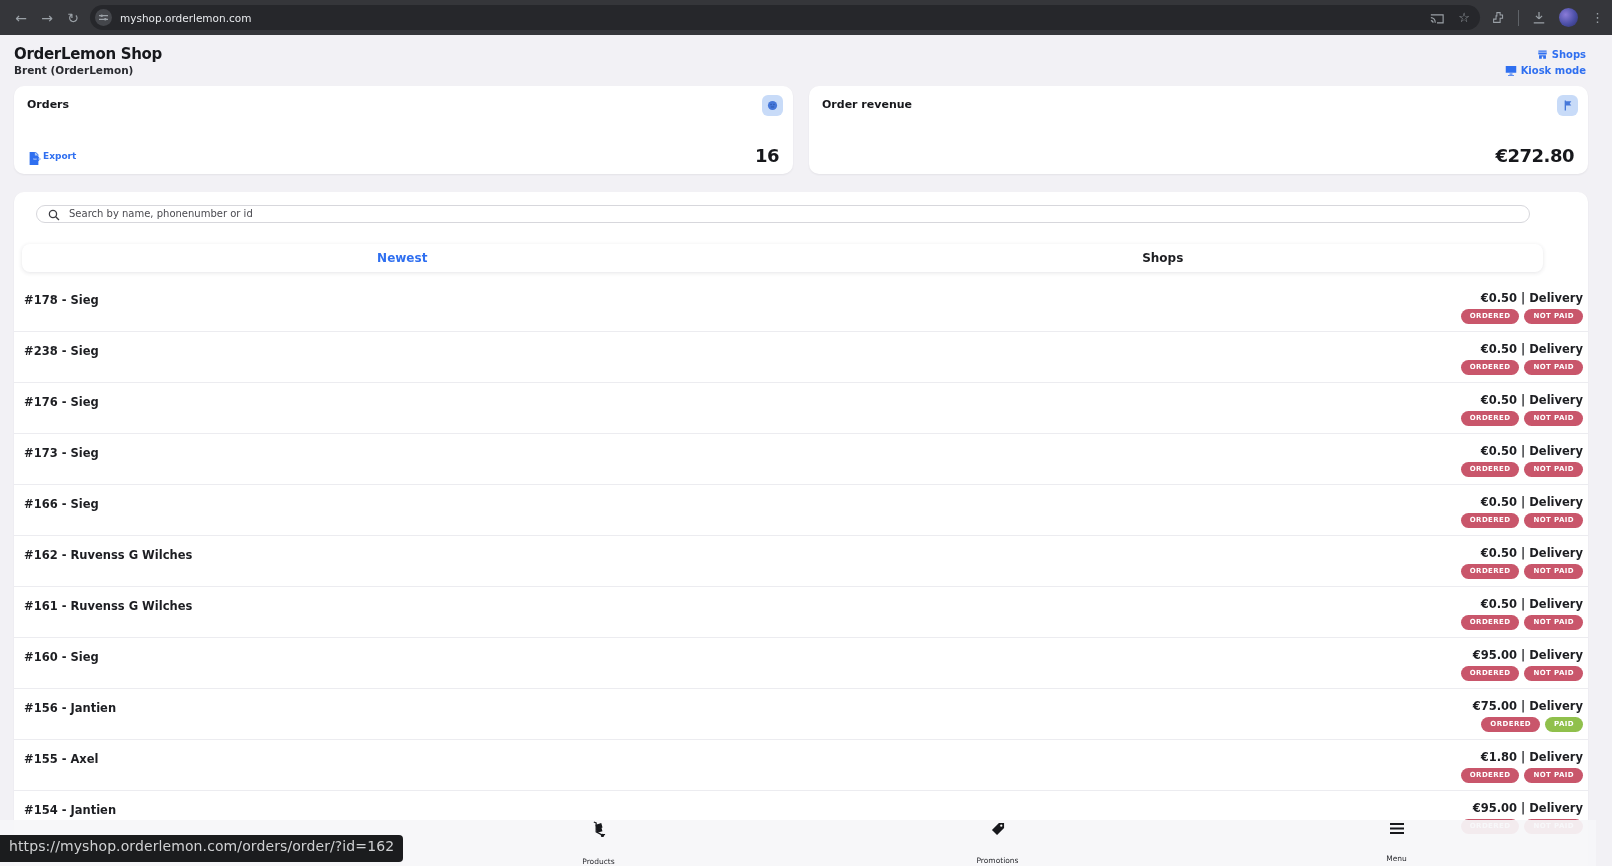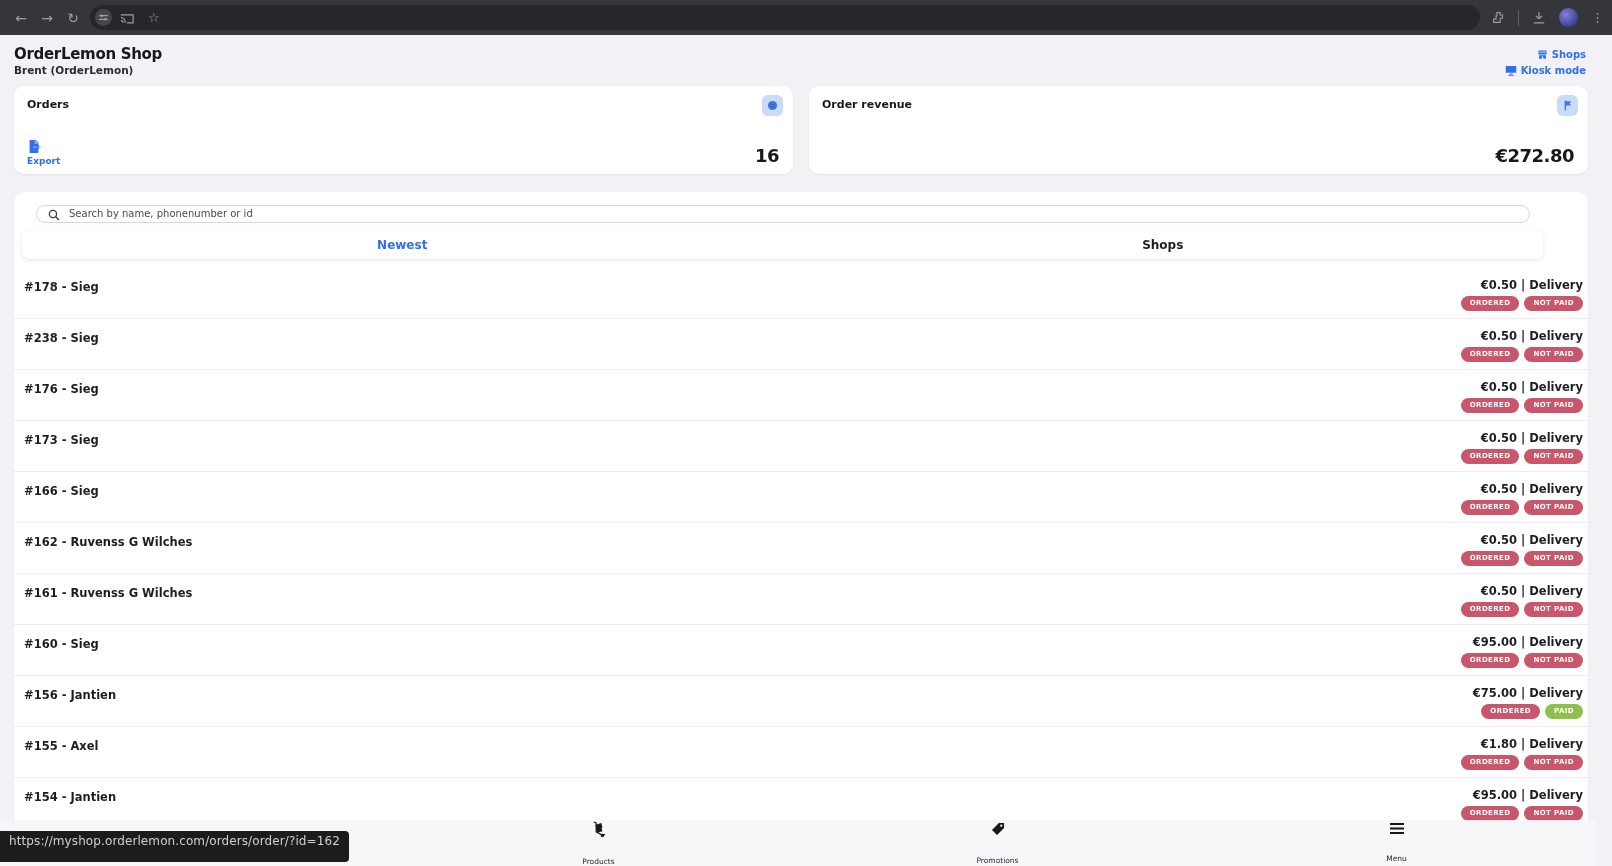--- a/index.html
+++ b/index.html
@@ -32,35 +32,35 @@
 
   
   .stats-row { display:flex; gap:16px; margin:2px 24px 0 14px; }
   .stat-card { flex:1 1 0; height:88px; background:#ffffff; border-radius:10px; position:relative;
                box-shadow:0 1px 2px rgba(40,40,60,.07); }
   .stat-title { position:absolute; top:12px; left:13px; font-size:11px; font-weight:700; color:#17181c; }
   .stat-icon { position:absolute; top:9px; right:10px; width:21px; height:21px; border-radius:6px;
                background:#c8dbf8; display:flex; align-items:center; justify-content:center; }
   .stat-value { position:absolute; right:14px; bottom:8px; font-size:18px; font-weight:800;
                 color:#17181c; letter-spacing:-0.5px; }
-  .export-block { position:absolute; left:13px; bottom:8px; display:flex; flex-direction:column;
+  .export-block { position:absolute; left:13px; bottom:8px; display:flex; flex-direction:row;
                   align-items:flex-start; gap:2px; cursor:pointer; }
   .export-label { font-size:9px; font-weight:700; color:#2f6ff0; }
 
   
   .main-panel { margin:18px 24px 0 14px; background:#ffffff; border-radius:10px;
                 box-shadow:0 1px 2px rgba(40,40,60,.07); padding-top:10px; height:680px; }
   .search-wrap { position:relative; margin:0 22px; }
   .search-input { width:1494px; height:18px; border:1px solid #d7d7dc; border-radius:14px;
                   background:#fff; padding:0 12px 0 32px; font-size:10px; color:#333;
                   font-family:"DejaVu Sans", sans-serif; outline:none; }
   .search-input::placeholder { color:#4a4a50; }
   .search-icon-wrap { position:absolute; left:12px; top:7px; }
 
-  .tab-bar { display:flex; margin:8px 45px 0 8px; height:28px; align-items:center;
+  .tab-bar { display:flex; margin:21px 45px 0 8px; height:28px; align-items:center;
              border-radius:8px; background:#fff; box-shadow:0 1px 4px rgba(40,40,60,.12); }
   .tab { flex:1 1 0; text-align:center; font-size:12px; font-weight:800; color:#1d1e22; cursor:pointer; }
   .tab.active { color:#2f6ff0; }
 
   .order-list { margin-top:9px; }
   .order-row { display:flex; justify-content:space-between; align-items:flex-start;
                padding:10px 5px 6px 10px; min-height:51px; border-bottom:1px solid #ececf0; cursor:pointer; }
   .order-name { font-size:11.5px; font-weight:800; color:#1d1e22; padding-top:2px; }
   .order-right { display:flex; flex-direction:column; align-items:flex-end; gap:4px; }
   .order-price-line { font-size:11.5px; font-weight:800; color:#1d1e22; }
@@ -70,21 +70,21 @@
 
   
   .bottom-nav { position:absolute; left:0; bottom:0; width:1596px; height:46px;
                 background:rgba(246,246,249,0.93); display:flex; z-index:5; }
   .nav-item { flex:1 1 0; display:flex; flex-direction:column; align-items:center;
               justify-content:center; gap:20px; cursor:pointer; }
   .nav-label { font-size:7.5px; color:#2a2b30; }
 
   
   .status-tooltip { position:absolute; left:0; bottom:4px; background:#1b1c1e; color:#cfd0d2;
-                    font-size:12px; padding:3px 9px 14px; border-radius:0 4px 4px 0; z-index:9;
+                    font-size:14px; padding:3px 9px 8px; border-radius:0 4px 4px 0; z-index:9;
                     letter-spacing:.1px; }
 
   
   .scroll-gutter { position:absolute; top:35px; right:0; width:16px; height:831px; background:#f2f1f5; }
 
   svg { display:block; }
 </style>
 </head>
 <body>
 
@@ -93,20 +93,21 @@
   <div class="nav-btn">→</div>
   <div class="nav-btn">↻</div>
   <div class="omnibox">
     <div class="site-chip">
       <svg width="9" height="9" viewBox="0 0 10 10">
           <path d="M0 3h10M0 7h10" stroke="#9aa0a6" stroke-width="1.4"></path>
           <circle cx="3" cy="3" r="1.4" fill="#9aa0a6"></circle>
           <circle cx="7" cy="7" r="1.4" fill="#9aa0a6"></circle>
         </svg>
     </div>
+    <span class="omni-url">myshop.orderlemon.com</span>
     <div class="omni-icons">
       <span>
         <svg width="14" height="12" viewBox="0 0 16 13" fill="none" stroke="#9aa0a6" stroke-width="1.3">
             <path d="M1 3h14v9H8"></path>
             <path d="M1 6c2.8 0 5 2.2 5 6M1 9.5c1.4 0 2.5 1.1 2.5 2.5"></path>
           </svg>
       </span>
       <span style="font-size:13px;">☆</span>
     </div>
   </div>

